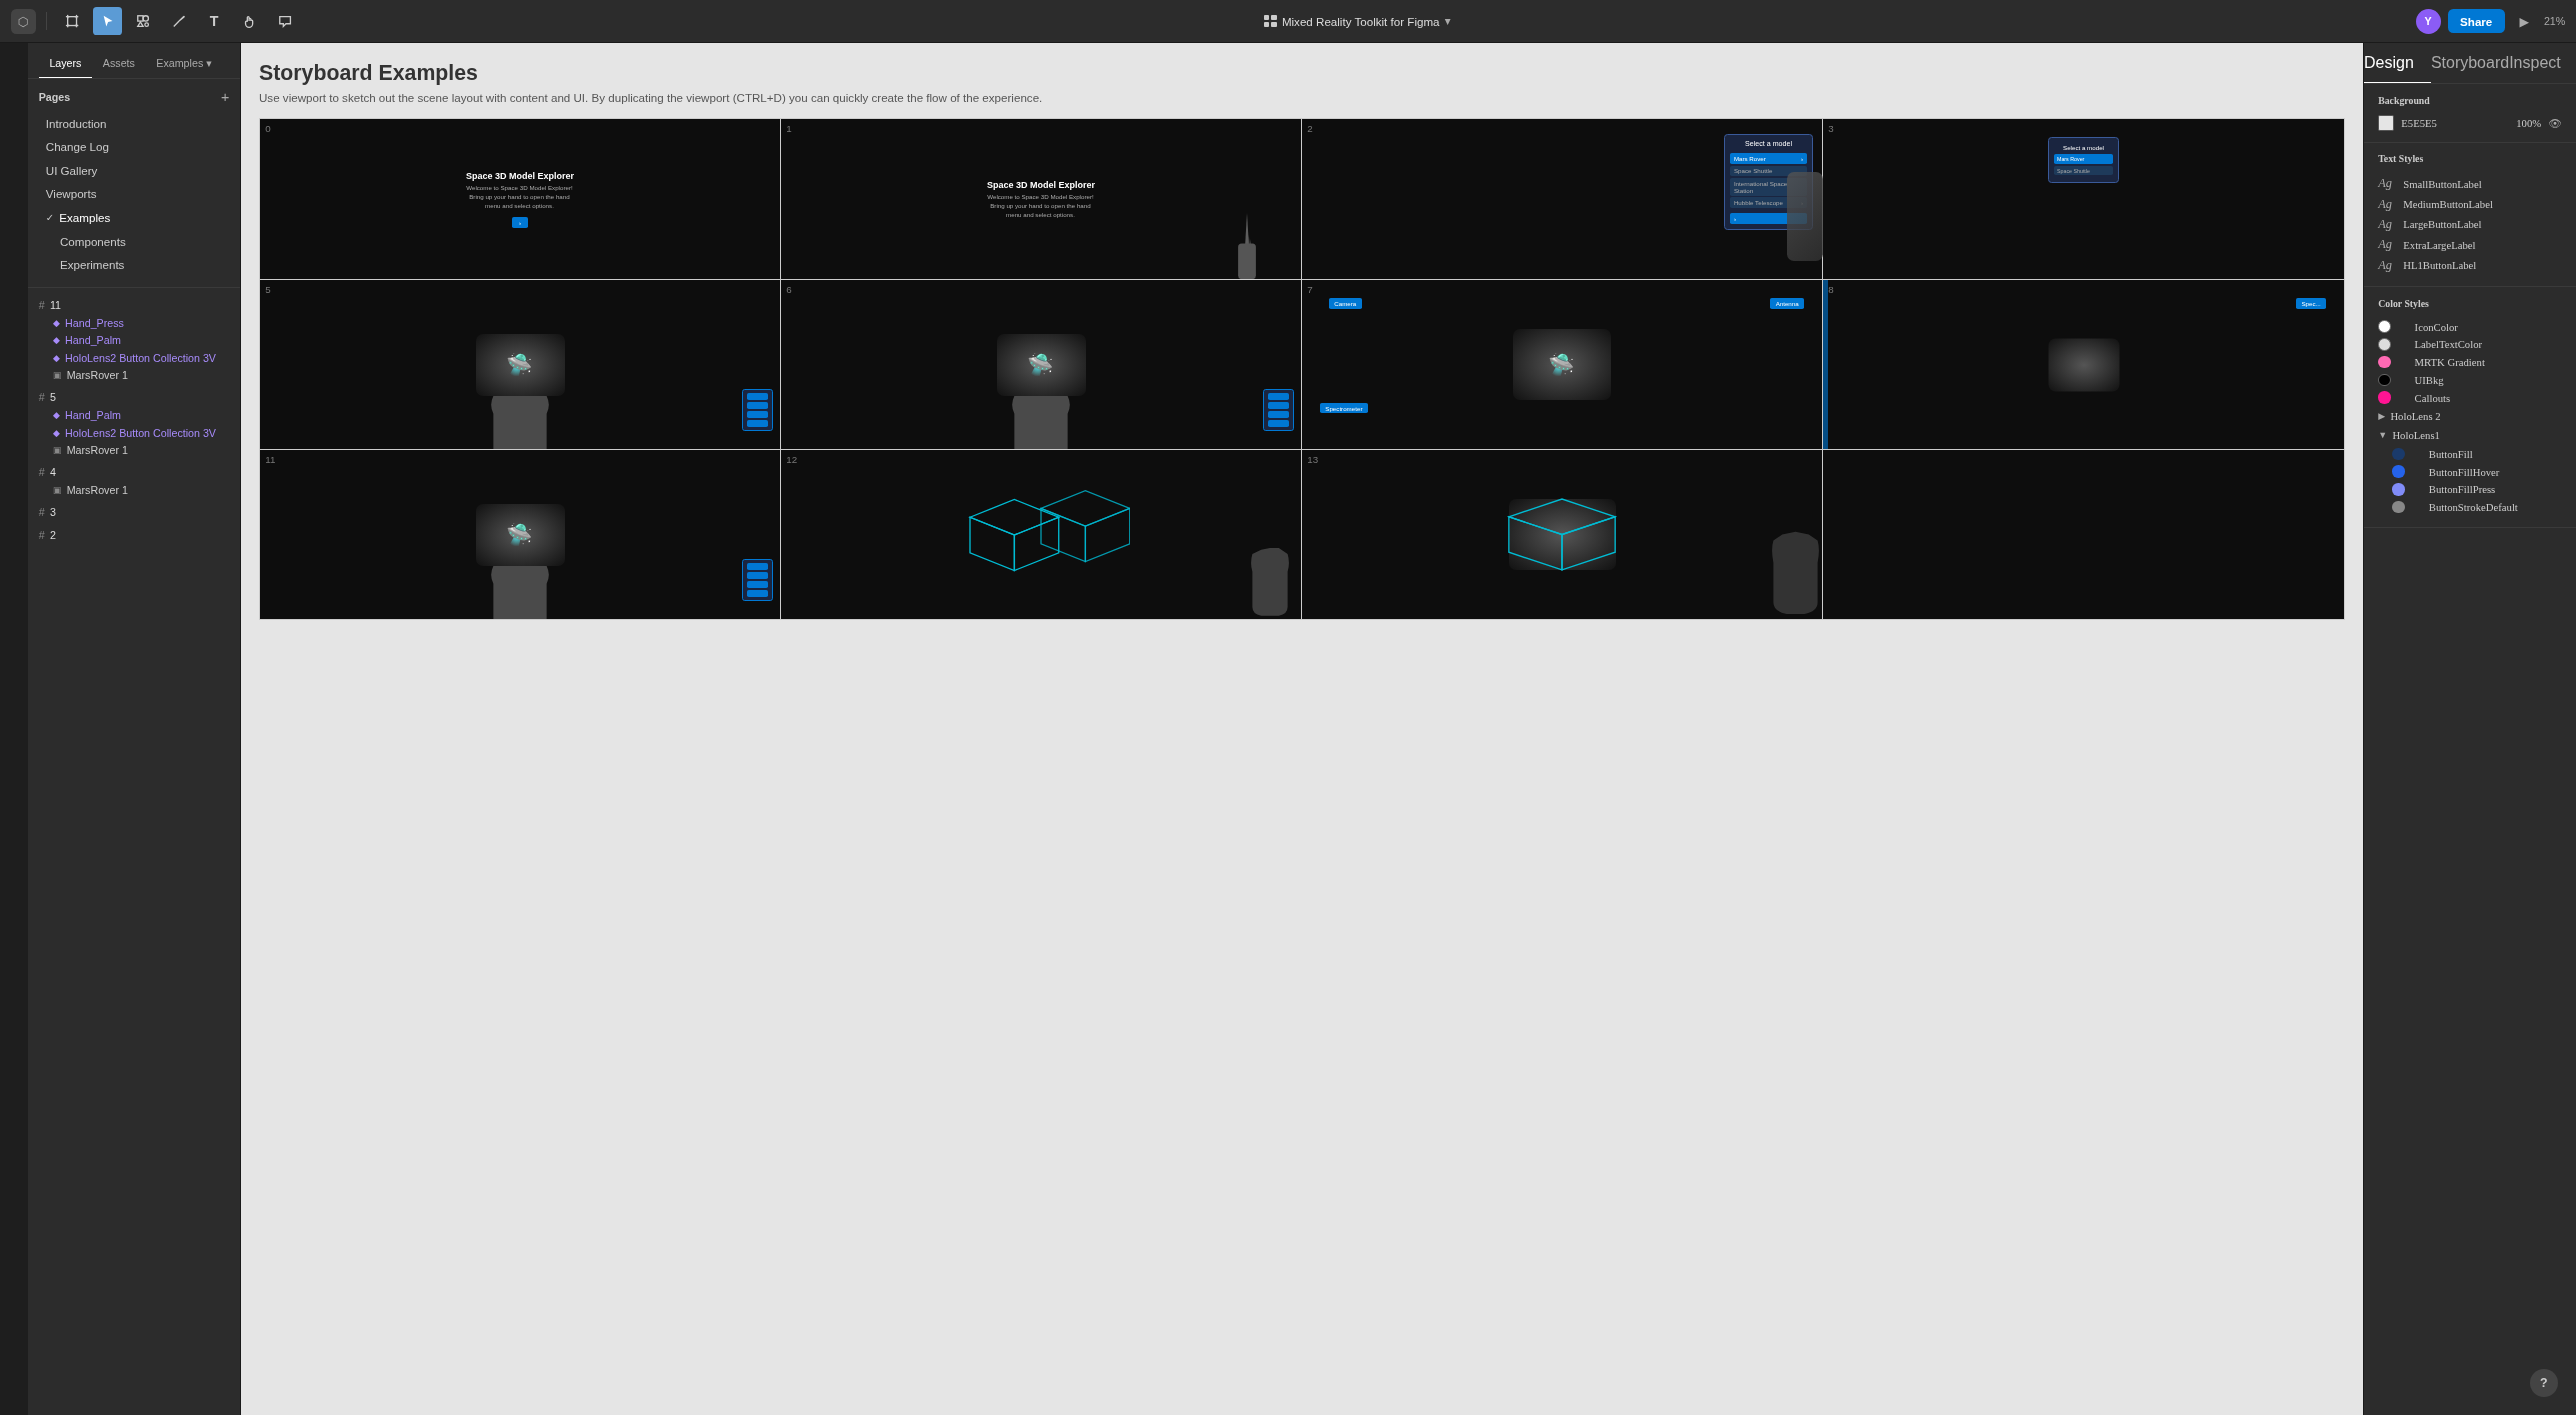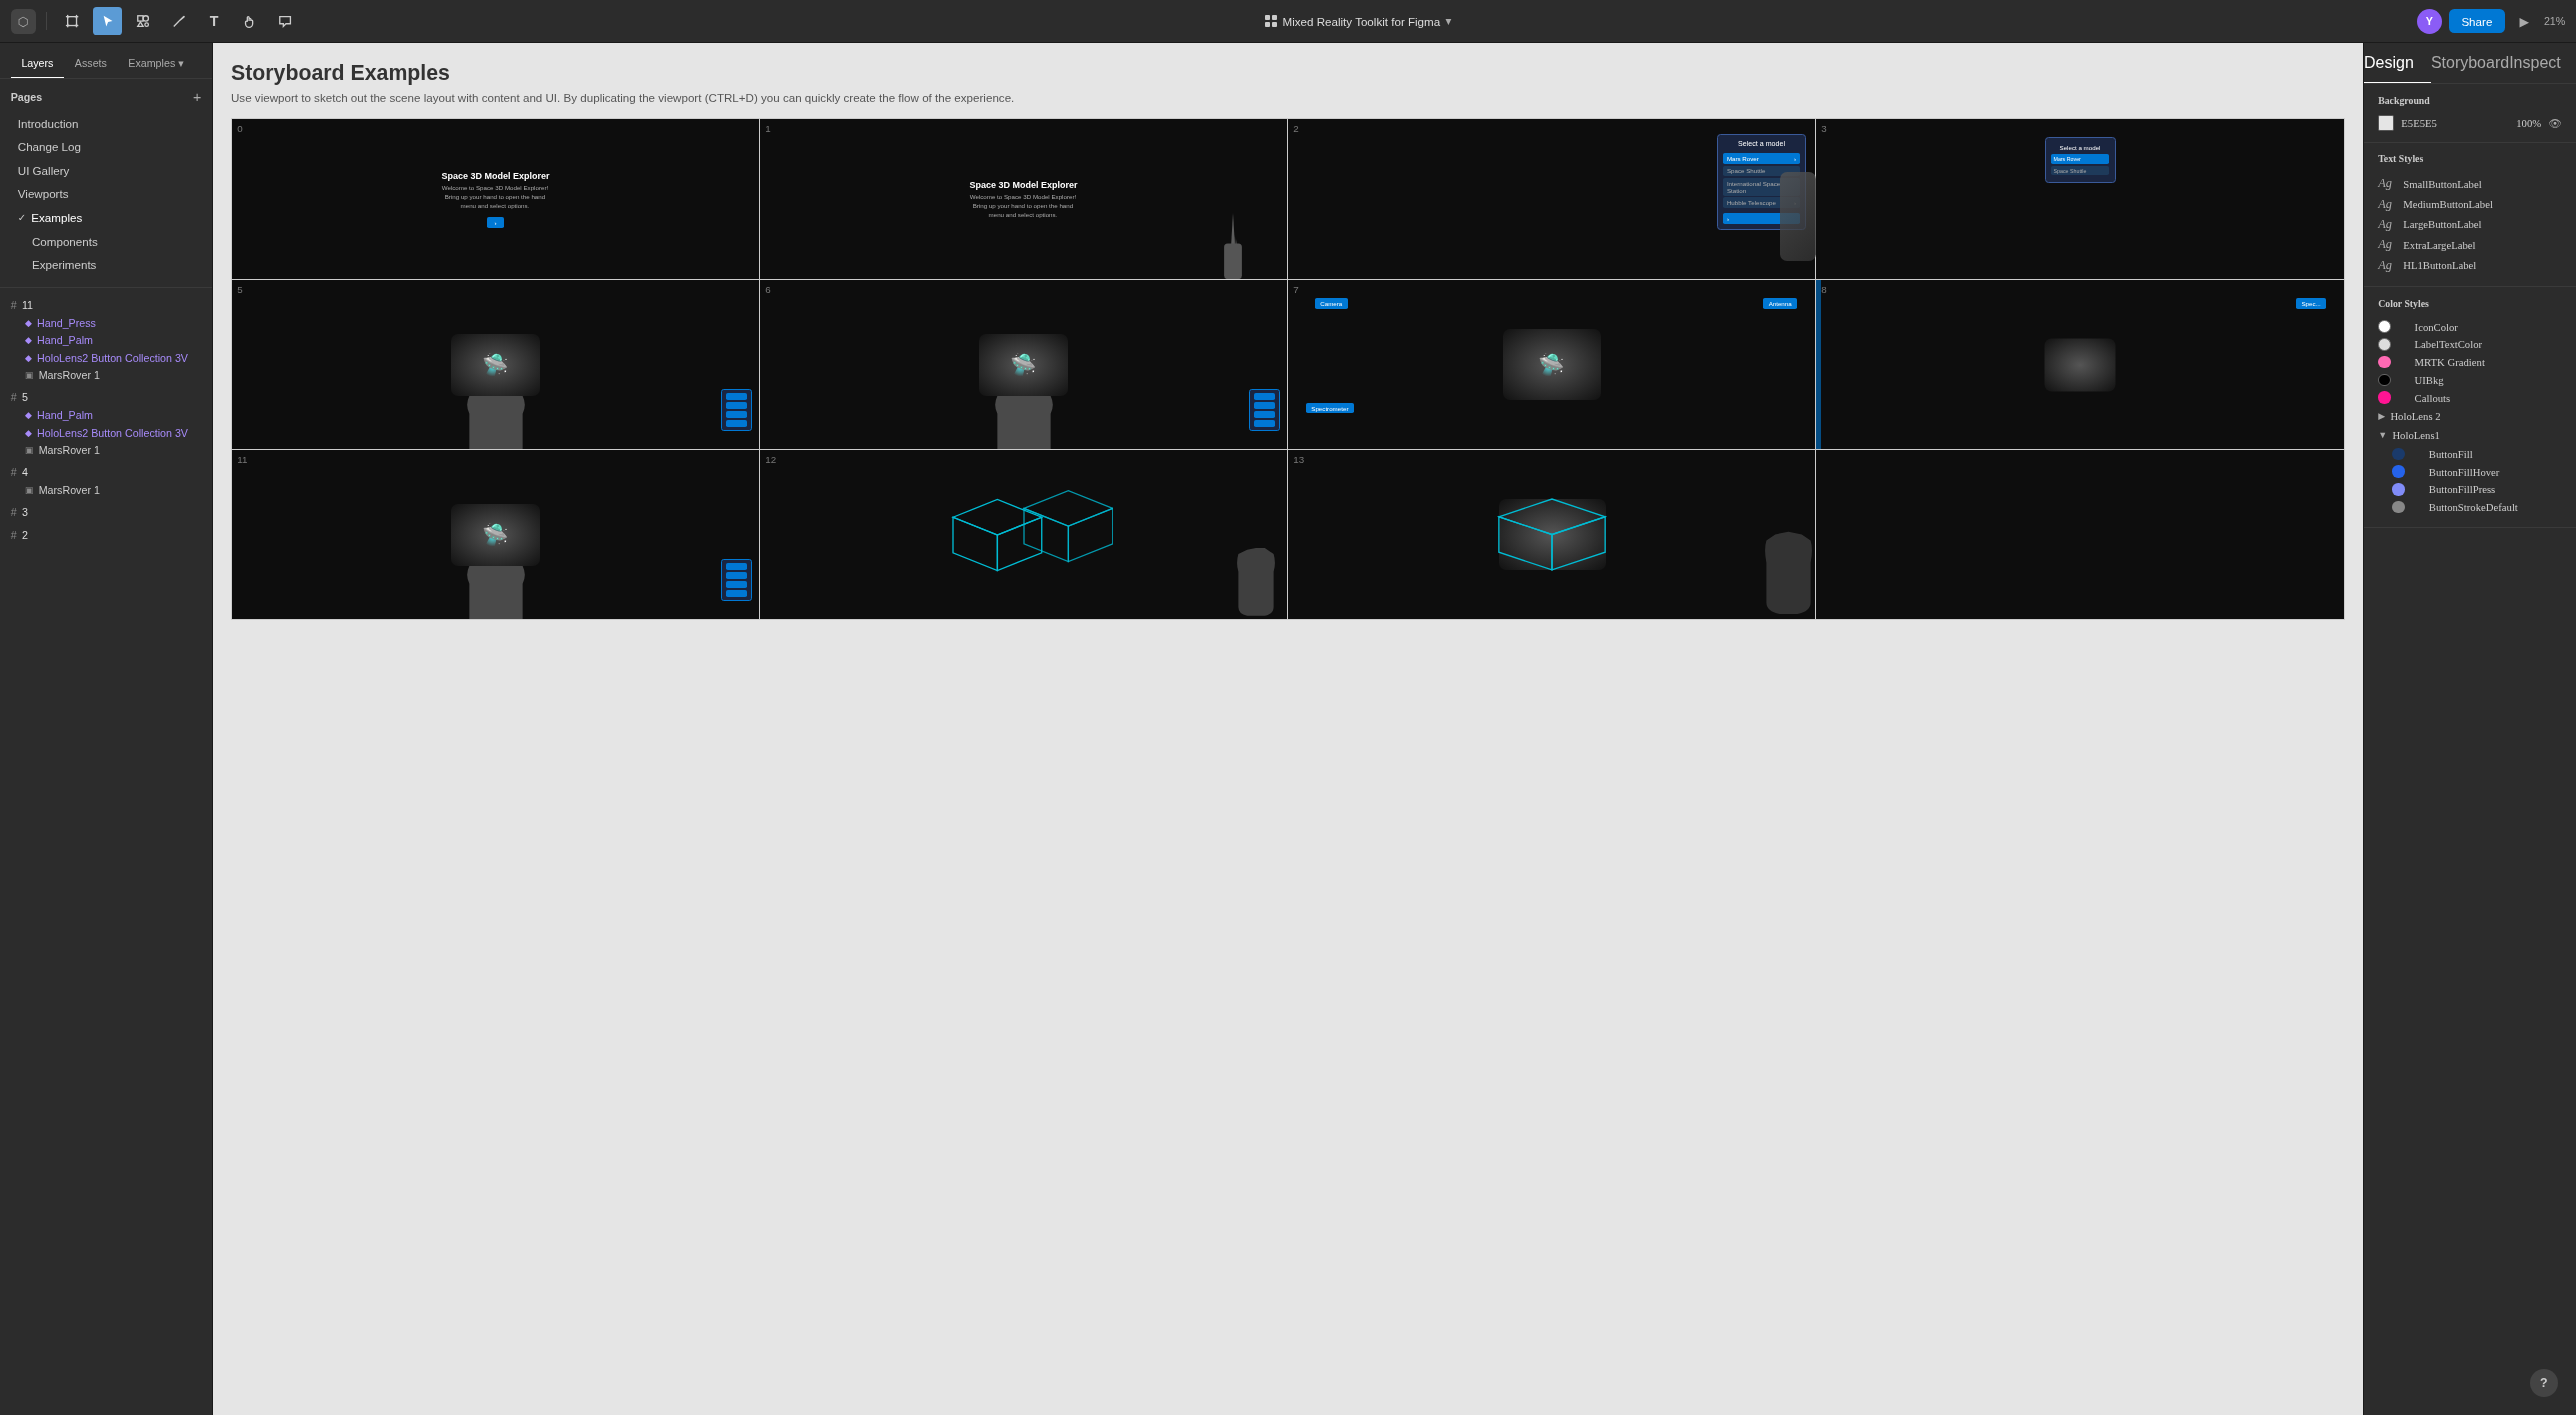--- a/index.html
+++ b/index.html
@@ -1,34 +1,34 @@
 <!DOCTYPE html>
 <html style="font-size:14.2px"><head>
   <meta charset="utf-8">
   <style>
     * { box-sizing: border-box; margin: 0; padding: 0; }
     body { font-family: -apple-system, BlinkMacSystemFont, 'Segoe UI', sans-serif; background: #1e1e1e; color: #333; overflow: hidden; }
 
     
     .app { display: flex; flex-direction: column; height: 100vh; }
     .toolbar { height: 43px; background: #2c2c2c; display: flex; align-items: center; padding: 0 10.7px; gap: 7.1px; flex-shrink: 0; border-bottom: 0.9px solid #1a1a1a; }
-    .main-area { display: flex; flex: 1; overflow: hidden; }
+    .main-area { display: flex; flex: 1; overflow: hidden; margin-left: 28px; }
 
     
     .toolbar-logo { width: 25px; height: 25px; background: #444; border-radius: 5.3px; display: flex; align-items: center; justify-content: center; color: #aaa; font-size: 12.4px; cursor: pointer; }
     .toolbar-tool { width: 28.4px; height: 28.4px; display: flex; align-items: center; justify-content: center; border-radius: 3.6px; cursor: pointer; color: #ccc; font-size: 14.2px; position: relative; }
     .toolbar-tool.active { background: #5b9bd5; color: white; }
     .toolbar-divider { width: 0.9px; height: 18px; background: #444; margin: 0 3.6px; }
     .toolbar-center { flex: 1; display: flex; align-items: center; justify-content: center; gap: 7.1px; }
     .toolbar-title { color: #ddd; font-size: 11.6px; display: flex; align-items: center; gap: 5.3px; cursor: pointer; }
     .toolbar-title .grid-icon { display: grid; grid-template-columns: 1fr 1fr; gap: 1.8px; width: 12.4px; height: 12.4px; }
     .toolbar-title .grid-icon span { background: #ccc; border-radius: 0.9px; }
     .toolbar-right { display: flex; align-items: center; gap: 7.1px; }
     .avatar { width: 25px; height: 25px; border-radius: 50%; background: #8b5cf6; display: flex; align-items: center; justify-content: center; color: white; font-size: 10.7px; font-weight: bold; }
-    .share-btn { background: #0078d4; color: white; border: none; border-radius: 5.3px; padding: 5.3px 12.4px; font-size: 11.6px; cursor: pointer; font-weight: 400; }
+    .share-btn { background: #0078d4; color: white; border: none; border-radius: 5.3px; padding: 5.3px 12.4px; font-size: 11.6px; cursor: pointer; font-weight: 700; }
     .play-btn { width: 25px; height: 25px; display: flex; align-items: center; justify-content: center; color: #aaa; cursor: pointer; font-size: 12.4px; }
     .zoom-level { color: #aaa; font-size: 10.7px; }
 
     
     .left-panel { width: 213px; background: #2c2c2c; border-right: 0.9px solid #1a1a1a; display: flex; flex-direction: column; flex-shrink: 0; }
     .panel-tabs { display: flex; padding: 7.1px 10.7px 0; border-bottom: 0.9px solid #3a3a3a; gap: 0; }
     .panel-tab { padding: 7.1px 10.7px; font-size: 10.7px; color: #aaa; cursor: pointer; border-bottom: 1.8px solid transparent; }
     .panel-tab.active { color: #fff; border-bottom: 1.8px solid #fff; }
 
     .pages-section { padding: 10.7px; }

